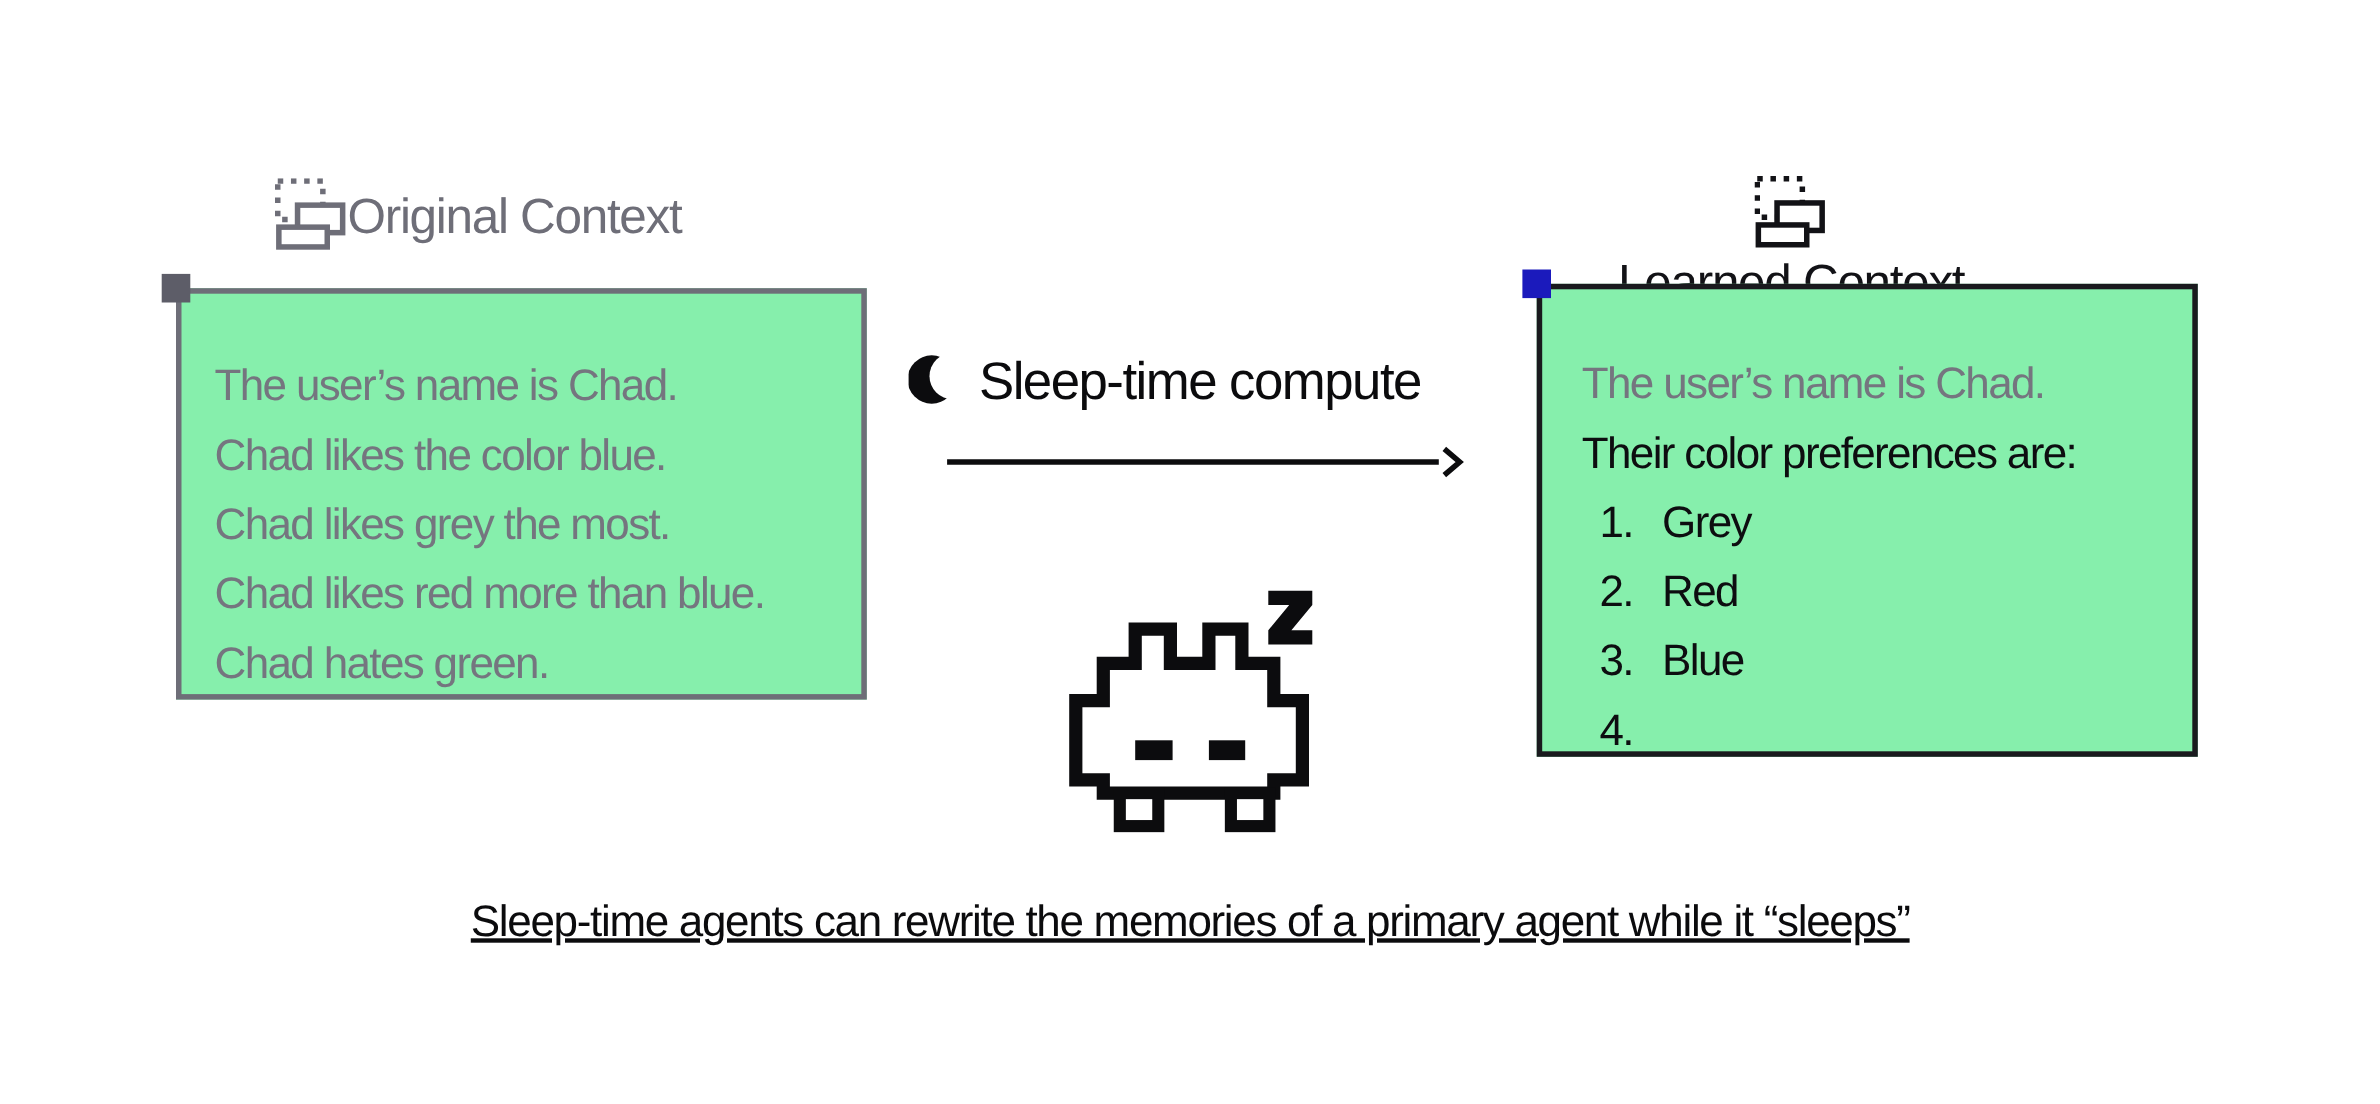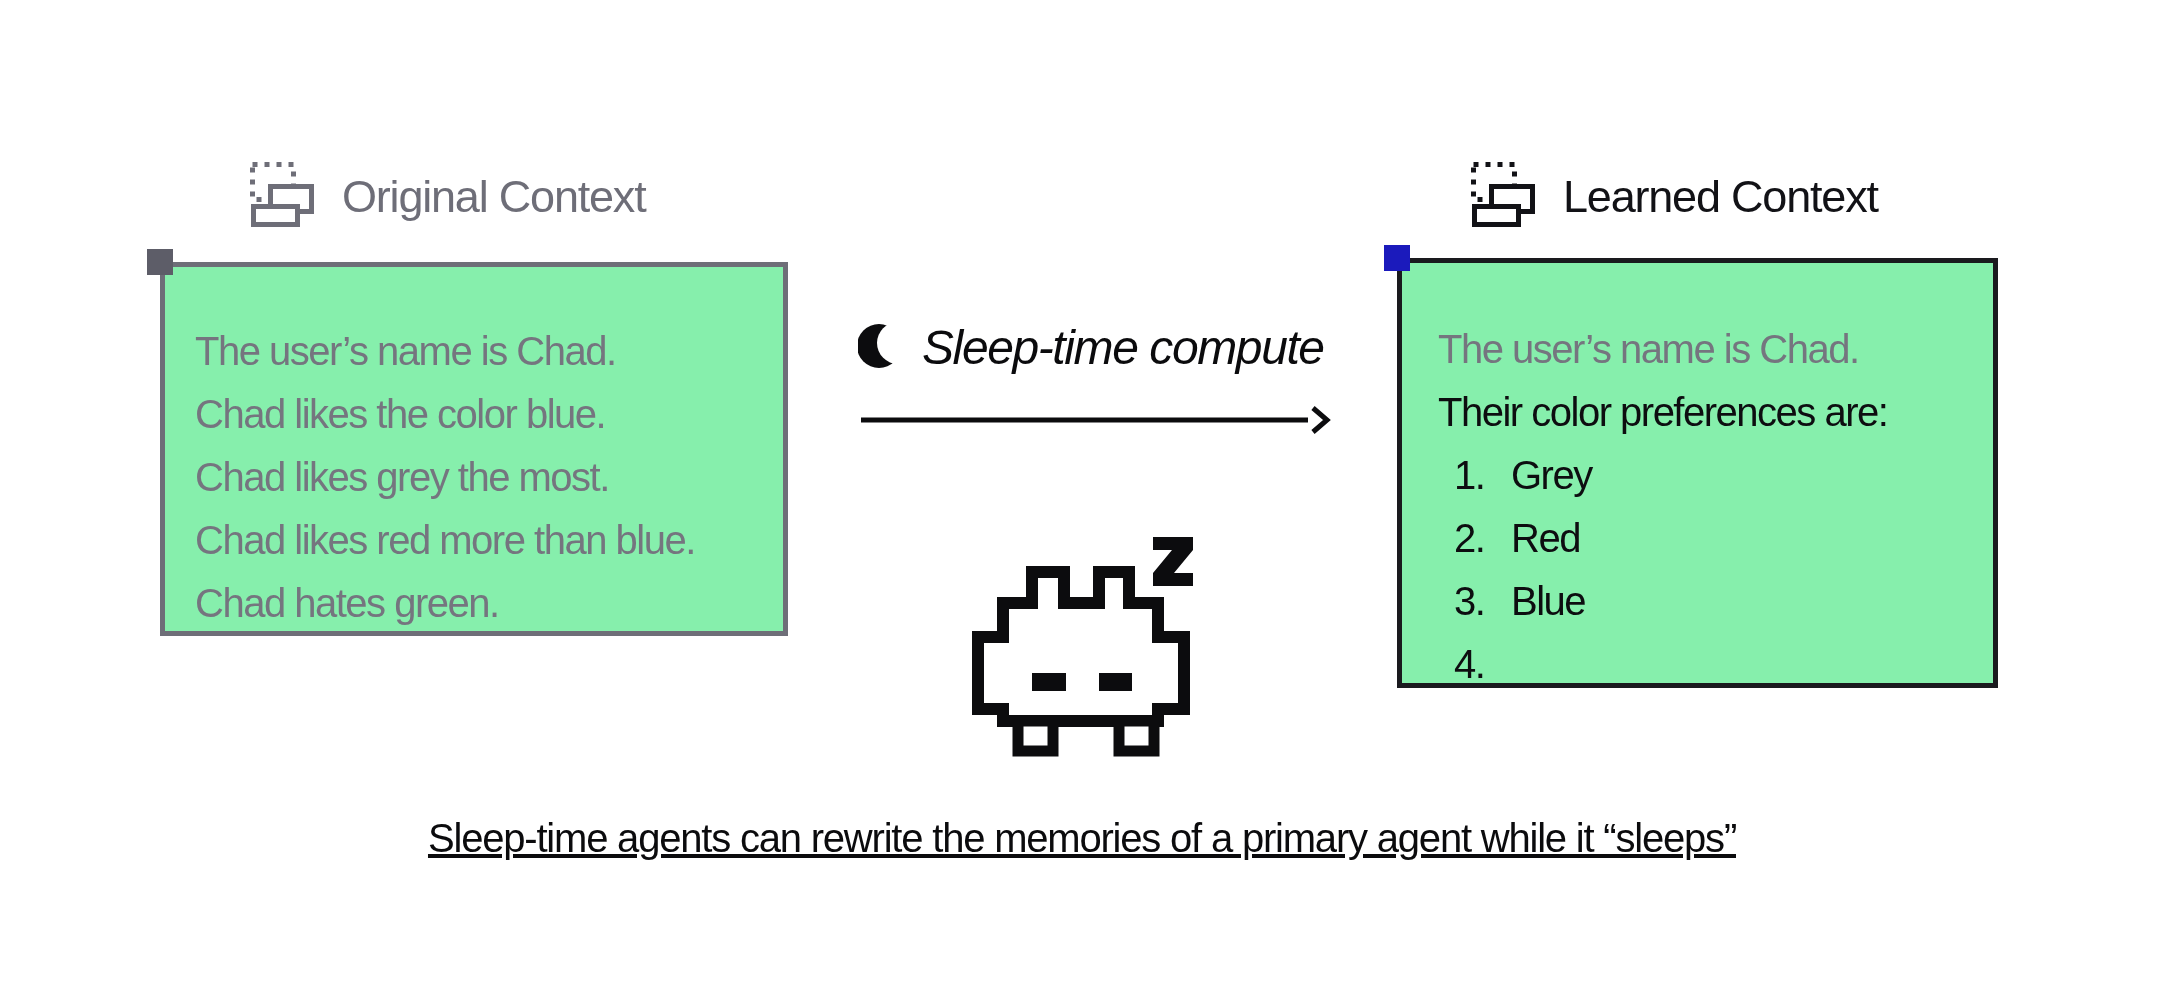--- a/index.html
+++ b/index.html
@@ -3,23 +3,23 @@
 <meta charset="utf-8">
 <style>
   html,body { margin:0; padding:0; }
   body {
     width:2164px; height:1004px; position:relative; overflow:hidden;
     background:#ffffff;
     font-family:"Liberation Sans","DejaVu Sans",sans-serif;
   }
 
   
-  .ctx-header { position:absolute; display:flex; align-items:center; gap:26px; height:74px; }
+  .ctx-header { position:absolute; display:flex; align-items:center; height:74px; }
   .ctx-header.orig  { left:250px;  top:160px; }
-  .ctx-header.learn { left:1471px; top:160px; }
+  .ctx-header.learn { left:1471px; top:160px;flex-direction:column; }
   .ctx-title { font-size:45px; letter-spacing:-1.2px; white-space:nowrap; }
   .ctx-title.grey  { color:#6e6e78; }
   .ctx-title.black { color:#121216; }
 
   
   .ctx-box { position:absolute; background:#86efac; box-sizing:border-box; }
   .ctx-box.orig {
     left:160px; top:262px; width:628px; height:374px;
     border:5px solid #6e6e78; padding:53px 18px 0 30px;
   }
@@ -35,21 +35,21 @@
 
   .box-line {
     font-size:40px; letter-spacing:-1.5px; line-height:63px;
     white-space:nowrap; color:#0d0d10;
   }
   .box-line.grey { color:#75757f; }
   .pref-row { display:flex; }
   .pref-num { margin-left:16px; width:57px; flex:none; }
 
   
-  .sleep-row { position:absolute; left:858px; top:320px; display:flex; align-items:center; gap:20px;font-style:italic; }
+  .sleep-row { position:absolute; left:826px; top:320px; display:flex; gap:20px; }
   .sleep-label { font-size:48px; letter-spacing:-1.4px; color:#0b0b0d; white-space:nowrap; }
   .arrow-wrap { position:absolute; left:858px; top:404px; }
   .robot-wrap { position:absolute; left:970px; top:532px; }
 
   
   .caption {
     position:absolute; left:0; top:816px; width:2164px; text-align:center;
     font-size:40px; letter-spacing:-1.2px; color:#0b0b0d;text-decoration:underline;
   }
 </style>

